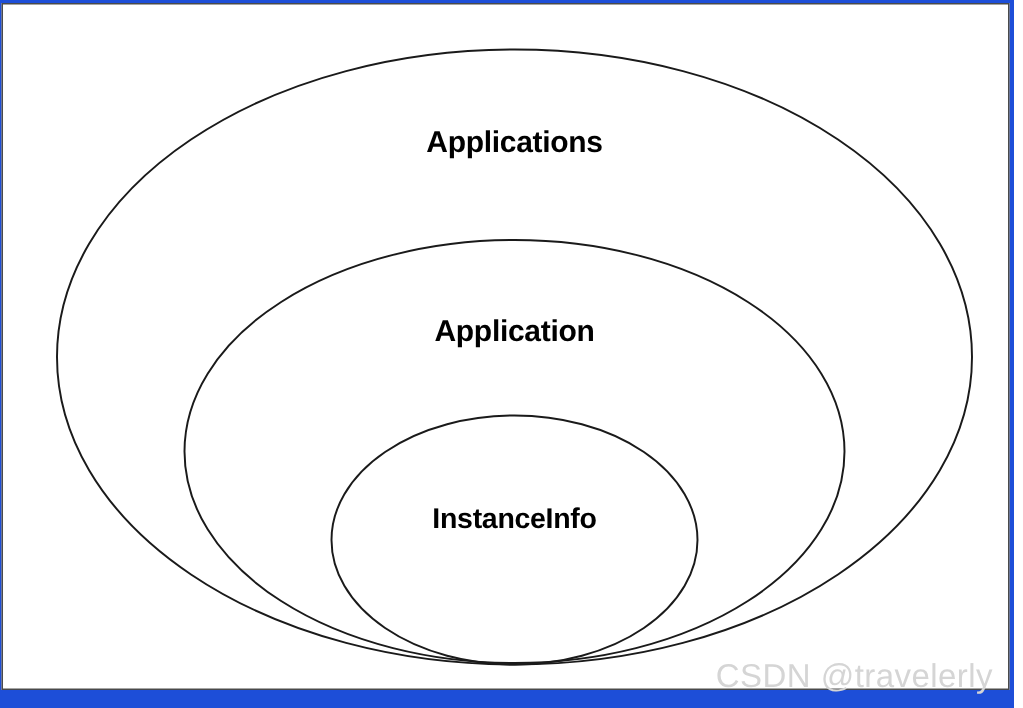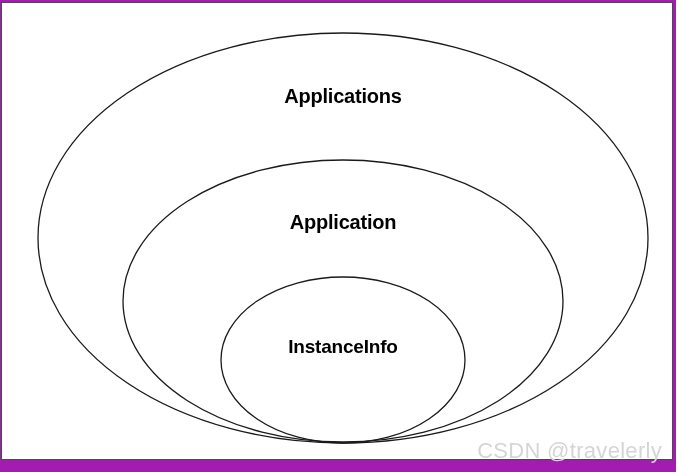--- a/index.html
+++ b/index.html
@@ -10,21 +10,21 @@
   body {
     width: 682px;
     height: 472px;
     overflow: hidden;
     font-family: "Liberation Sans", sans-serif;
   }
   #canvas {
     position: relative;
     width: 676px;
     height: 472px;
-    background: #a21caf;
+    background: #1d4ed8;
   }
   
   #diagram-frame {
     position: absolute;
     left: 1px;
     top: 2px;
     width: 672px;
     height: 458px;
     border: 1px solid #4a4a4a;
     background: #ffffff;

